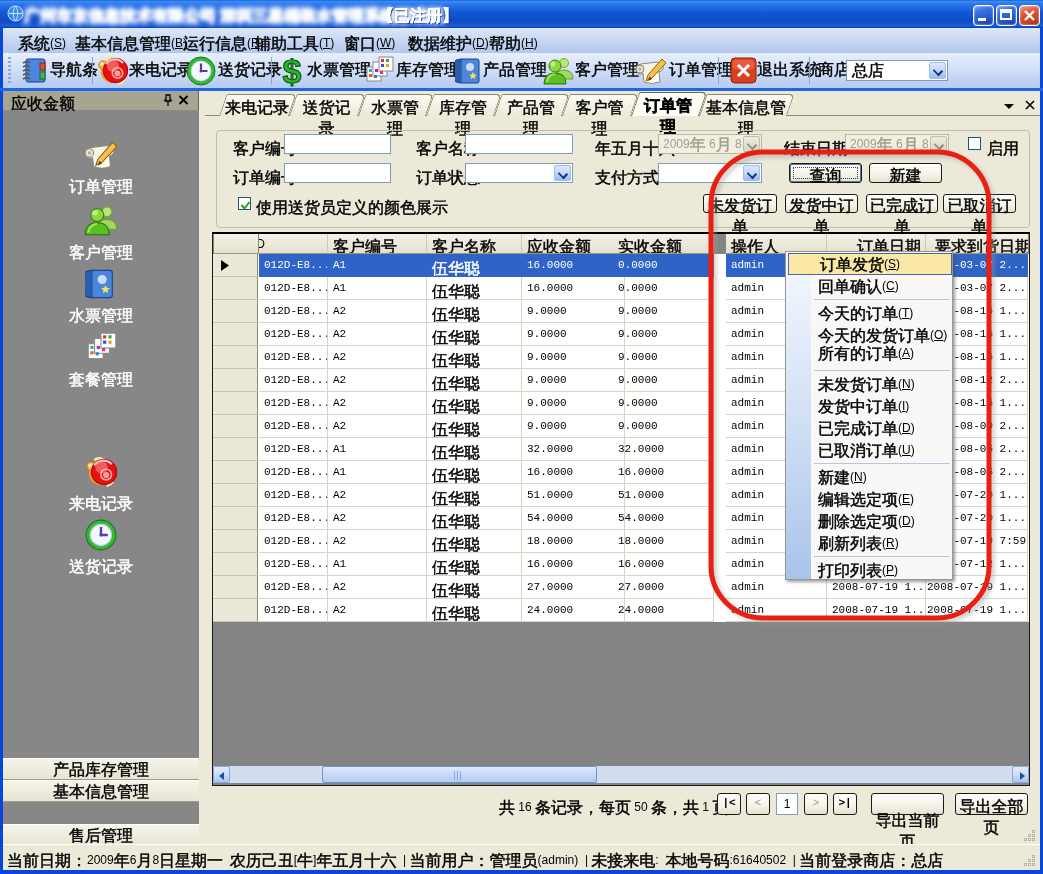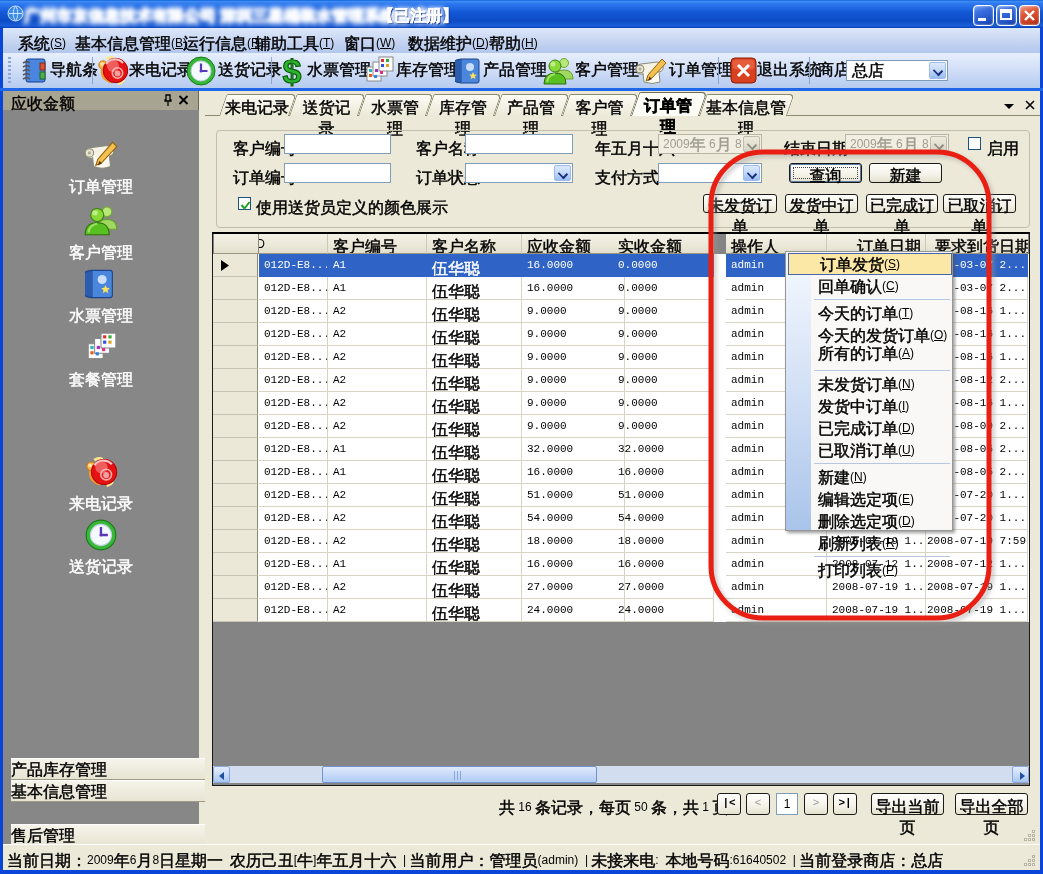--- a/index.html
+++ b/index.html
@@ -26,22 +26,22 @@
 .tsep{position:absolute;top:4px;width:1px;height:27px;background:#8ca6d4;}
 #blueline{left:0;top:88px;width:100%;height:3px;background:#1e67e8;}
 
 #sidebar{left:3px;top:91px;width:196px;height:756px;background:#878787;}
 #sbtitle{left:0;top:0;width:196px;height:19px;background:#a8a492;border-right:1px solid #6a675a;}
 #sbtitle span{position:absolute;left:8px;top:3px;font-size:12px;color:#000;}
 #sbsale{left:0;top:19px;width:196px;height:22px;background:#ebe8d7;border-bottom:1px solid #b8b5a4;border-right:1px solid #6a675a;
  text-align:center;font-size:13px;line-height:19px;color:#000;}
 .sbitem{position:absolute;left:0;width:196px;text-align:center;color:#fff;font-size:12px;}
 .sbitem .lbl{margin-top:2px;color:#fff;}
-.sbbtn{position:absolute;left:8px;width:196px;height:22px;background:linear-gradient(180deg,#f6f4ea,#e7e4d3);
- border-top:1px solid #fff;border-bottom:1px solid #9d9a88;font-size:12px;line-height:21px;color:#000;}
+.sbbtn{position:absolute;left:0;width:196px;height:22px;background:linear-gradient(180deg,#f6f4ea,#e7e4d3);
+ border-top:1px solid #fff;border-bottom:1px solid #9d9a88;text-align:center;font-size:12px;line-height:21px;color:#000;}
 
 #content{left:205px;top:91px;width:835px;height:757px;background:#ece9d8;}
 
 .tab{position:absolute;top:3px;height:22px;}
 .tab i{position:absolute;inset:0;background:linear-gradient(180deg,#fcfbf4,#ece9d8);border:1px solid #8a8a6e;border-bottom:none;
  transform:skewX(-19deg);transform-origin:bottom left;border-top-right-radius:5px;border-top-left-radius:2px;}
 .tab span{position:absolute;left:0;right:0;top:4px;text-align:center;font-size:12px;font-style:normal;color:#000;padding-left:6px;}
 .tab.act{top:1px;height:24px;}
 .tab.act i{background:#fdfdf8;border-color:#6a6a52;}
 .tab.act span{font-weight:bold;}
@@ -78,21 +78,21 @@
 .sbtn.l:after{left:5px;border-right:5px solid #2050a0;}
 .sbtn.r:after{left:7px;border-left:5px solid #2050a0;}
 #hthumb{position:absolute;top:0;height:17px;border:1px solid #7194cf;border-radius:2px;
  background:linear-gradient(180deg,#dfeafd 0%,#c8daf8 50%,#b0ccf4 100%);}
 
 .pgarr{font-family:"Liberation Mono",monospace;font-size:11px;}
 
 #statusbar{left:3px;top:844px;width:1037px;height:26px;background:#ece9d8;border-top:1px solid #fff;font-size:12px;color:#000;}
 #botborder{left:0;top:870px;width:1043px;height:4px;background:#0a45d9;}
 
-#cmenu{left:785px;top:251px;width:168px;height:280px;background:#f9f8f7;border:1px solid #969696;
+#cmenu{left:785px;top:251px;width:168px;height:329px;background:#f9f8f7;border:1px solid #969696;
  box-shadow:2px 2px 3px rgba(80,80,80,.55);}
 #cmenu .strip{position:absolute;left:0;top:0;width:25px;height:100%;background:linear-gradient(180deg,#f5f9fe 0%,#d2e0f5 50%,#a9c4ea 100%);}
 .mi{position:absolute;left:1px;width:164px;height:22px;font-size:12px;color:#000;line-height:22px;padding-left:31px;white-space:nowrap;}
 .msep{position:absolute;left:28px;width:136px;height:1px;background:#b8c7e0;}
 .mi.hl{background:#fce8a6;border:1px solid #4a66a8;left:2px;width:164px;line-height:20px;}
 u{text-decoration:underline;}
 .z{font-size:16px;font-weight:inherit;vertical-align:-2px;letter-spacing:0;-webkit-text-stroke:0.45px currentColor;}
 .c0{left:1px;width:45px}.c1{left:46px;width:69px}.c2{left:115px;width:99px}.c3{left:214px;width:95px}
 .c4{left:309px;width:103px}.c5{left:400px;width:101px}.c6{left:513px;width:101px}.c7{left:614px;width:99px}.c8{left:713px;width:102px}
 .gr{left:0;width:816px;}
@@ -600,21 +600,21 @@
             </svg>
           </div>
         </div>
     </div>
     <span class="flbl" style="left:294px;top:707px"><b class="z">共</b> 16 <b class="z">条记录，每页</b> 50 <b class="z">条，共</b> 1 <b class="z">页</b></span>
     <div class="xpbtn pg" style="left:512px;top:702px;width:24px;height:22px"><span class="pgarr" style="font-weight:bold;margin-top:3px">|&lt;</span></div>
     <div class="xpbtn pg" style="left:541px;top:702px;width:24px;height:22px;color:#999"><span class="pgarr" style="margin-top:3px">&lt;</span></div>
     <div class="inp" style="left:571px;top:702px;width:22px;height:22px;text-align:center;font-size:12px;line-height:20px">1</div>
     <div class="xpbtn pg" style="left:599px;top:702px;width:24px;height:22px;color:#999"><span class="pgarr" style="margin-top:3px">&gt;</span></div>
     <div class="xpbtn pg" style="left:628px;top:702px;width:24px;height:22px"><span class="pgarr" style="font-weight:bold;margin-top:3px">&gt;|</span></div>
-    <div class="xpbtn" style="left:666px;top:702px;width:73px;height:22px"><span style="margin-top:3px"><b class="z">导出当前页</b></span></div>
+    <div class="xpbtn" style="left:666px;top:702px;width:73px;height:22px"><span style="margin-top:17px"><b class="z">导出当前页</b></span></div>
     <div class="xpbtn" style="left:750px;top:702px;width:73px;height:22px"><span style="margin-top:3px"><b class="z">导出全部页</b></span></div>
     <svg style="position:absolute;left:819px;top:739px" width="12" height="12">
         <g fill="#b8b5a4">
           <rect x="8" y="0" width="3" height="3"></rect>
           <rect x="4" y="4" width="3" height="3"></rect>
           <rect x="8" y="4" width="3" height="3"></rect>
           <rect x="0" y="8" width="3" height="3"></rect>
           <rect x="4" y="8" width="3" height="3"></rect>
           <rect x="8" y="8" width="3" height="3"></rect>
         </g>

